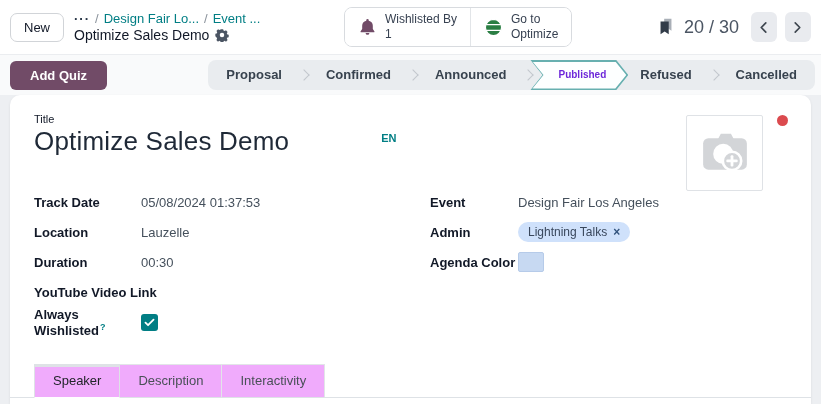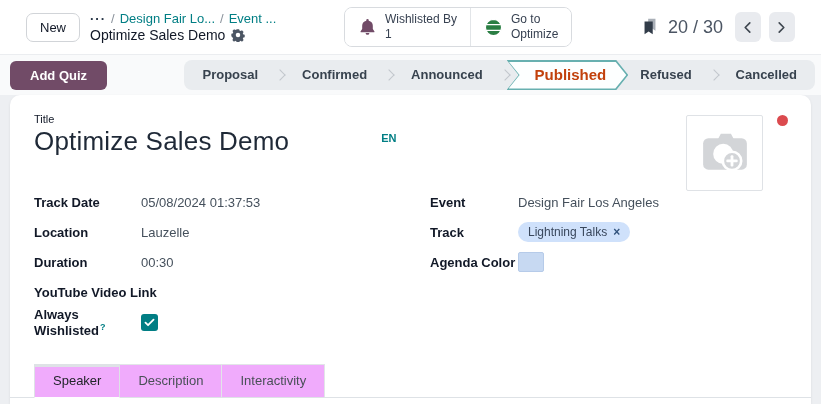--- a/index.html
+++ b/index.html
@@ -1,20 +1,20 @@
 <!DOCTYPE html>
 <html><head>
 <meta charset="utf-8">
 <style>
   * { margin:0; padding:0; box-sizing:border-box; }
   html,body { width:821px; height:404px; overflow:hidden; }
   body { font-family:"Liberation Sans", sans-serif; background:#edeff2; font-size:13px; color:#212529; }
 
   
-  .topbar { height:55px; background:#fff; display:flex; align-items:center; justify-content:space-between; padding:0 26px; border-bottom:1px solid #ebedf0; }
+  .topbar { height:55px; background:#fff; display:flex; align-items:center; justify-content:space-between; padding:0 10px; border-bottom:1px solid #ebedf0; }
   .topbar-left { display:flex; align-items:center; gap:10px; }
   .btn-new { background:#fff; border:1px solid #d1d4d8; border-radius:7px; padding:6px 13px; font-size:13px; font-weight:500; color:#111827; cursor:pointer; }
   .crumbs { display:flex; flex-direction:column; gap:1px; }
   .crumb-line1 { font-size:13px; display:flex; align-items:center; gap:5px; }
   .crumb-dots { color:#263445; font-weight:700; letter-spacing:1px; cursor:pointer; }
   .crumb-sep { color:#8a929b; }
   .crumb-link { color:#017e84; font-weight:500; text-decoration:none; cursor:pointer; }
   .crumb-line2 { display:flex; align-items:center; gap:6px; font-size:14px; color:#111827; }
   .gear { color:#4b5563; font-size:14px; cursor:pointer; line-height:1; }
 
@@ -32,21 +32,21 @@
   .actionrow { height:40px; background:#f9fafb; display:flex; align-items:center; justify-content:space-between; padding:0 6px 0 10px; }
   .btn-addquiz { background:#714b67; color:#fff; font-weight:700; font-size:13px; border:none; border-radius:6px; padding:7px 20px; cursor:pointer; }
   .statusbar { display:flex; align-items:center; background:#e9ecef; border-radius:8px; height:30px; padding:0 2px; }
   .step { font-size:13px; font-weight:600; color:#37424e; padding:0 16px; line-height:30px; cursor:pointer; white-space:nowrap; }
   .sep-chev { width:8px; height:8px; border-top:1px solid #c2c7cd; border-right:1px solid #c2c7cd; transform:rotate(45deg); flex:0 0 auto; margin:0 2px; }
   .step-active-wrap { position:relative; height:30px; margin:0 -4px; cursor:pointer; }
   .step-active-outer { position:absolute; inset:0; background:#67b0b0;
       clip-path:polygon(0 0, calc(100% - 12px) 0, 100% 50%, calc(100% - 12px) 100%, 0 100%, 12px 50%); }
   .step-active-inner { position:absolute; inset:1.5px 2px; background:#fdffff;
       clip-path:polygon(0 0, calc(100% - 11px) 0, 100% 50%, calc(100% - 11px) 100%, 0 100%, 11px 50%); }
-  .step-active-label { position:relative; font-size:15px; font-weight:700; color:#c2410c; line-height:30px; padding:0 22px 0 28px; white-space:nowrap; }
+  .step-active-label { position:relative; font-size:10px; font-weight:700; color:#6d28d9; line-height:30px; padding:0 22px 0 28px; white-space:nowrap; }
 
   
   .card { background:#fff; margin:0 10px; border-radius:10px 10px 0 0; min-height:309px; box-shadow:0 1px 3px rgba(0,0,0,.08); position:relative; padding:18px 24px 0; }
   .title-label { font-size:11px; color:#111827; margin-bottom:1px; }
   .title-row { display:flex; align-items:center; margin-bottom:30px; }
   .page-title { font-size:26px; font-weight:400; color:#1f2937; letter-spacing:.2px; }
   .lang-badge { color:#017e84; font-size:11px; font-weight:700; margin-left:92px; margin-top:-8px; cursor:pointer; }
 
   .img-placeholder { position:absolute; top:20px; right:48px; width:77px; height:76px; border:1px solid #dfe2e6; border-radius:2px; background:#fff; display:flex; align-items:center; justify-content:center; cursor:pointer; }
   .online-dot { position:absolute; top:20px; right:23px; width:11px; height:11px; border-radius:50%; background:#db4a4e; }
@@ -222,21 +222,21 @@
         </span>
       </div>
     </div>
 
     <div class="fcol fcol-right">
       <div class="frow">
         <span class="flabel">Event</span>
         <span class="fvalue">Design Fair Los Angeles</span>
       </div>
       <div class="frow">
-        <span class="flabel">Track</span>
+        <span class="flabel">Admin</span>
         <span class="fvalue">
           <span class="tag-pill">
             <span>Lightning Talks</span>
             <span class="tag-x">×</span>
           </span>
         </span>
       </div>
       <div class="frow">
         <span class="flabel">Agenda Color</span>
         <span class="fvalue">

